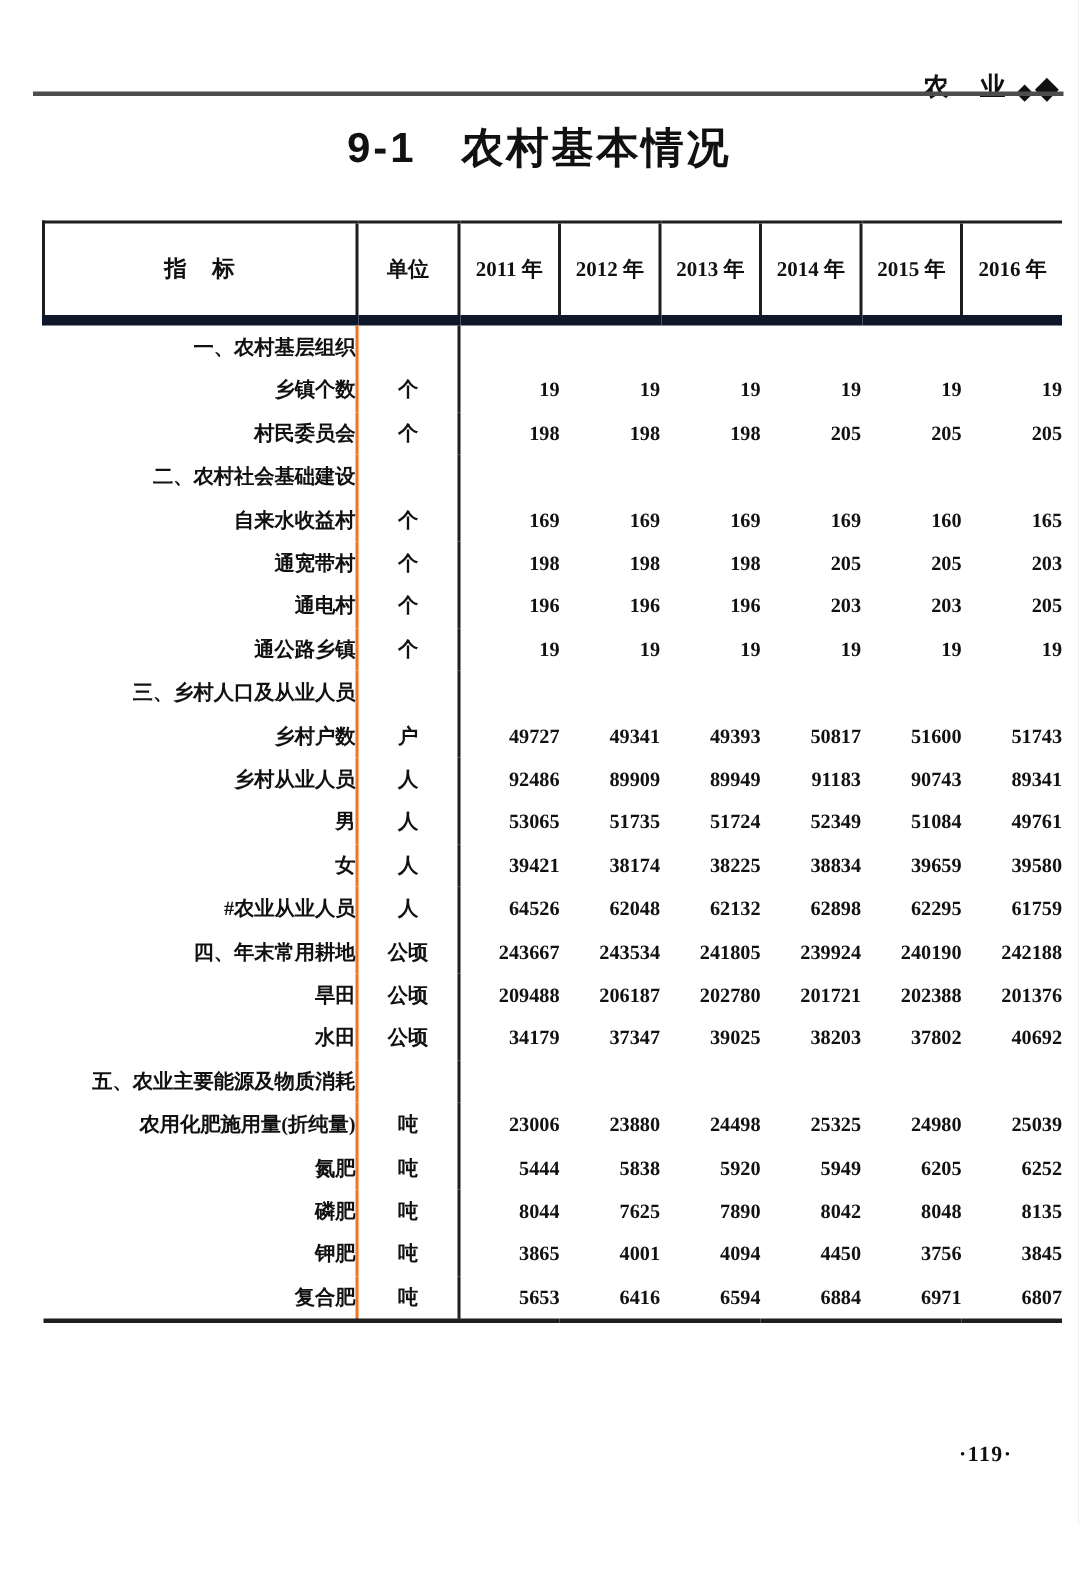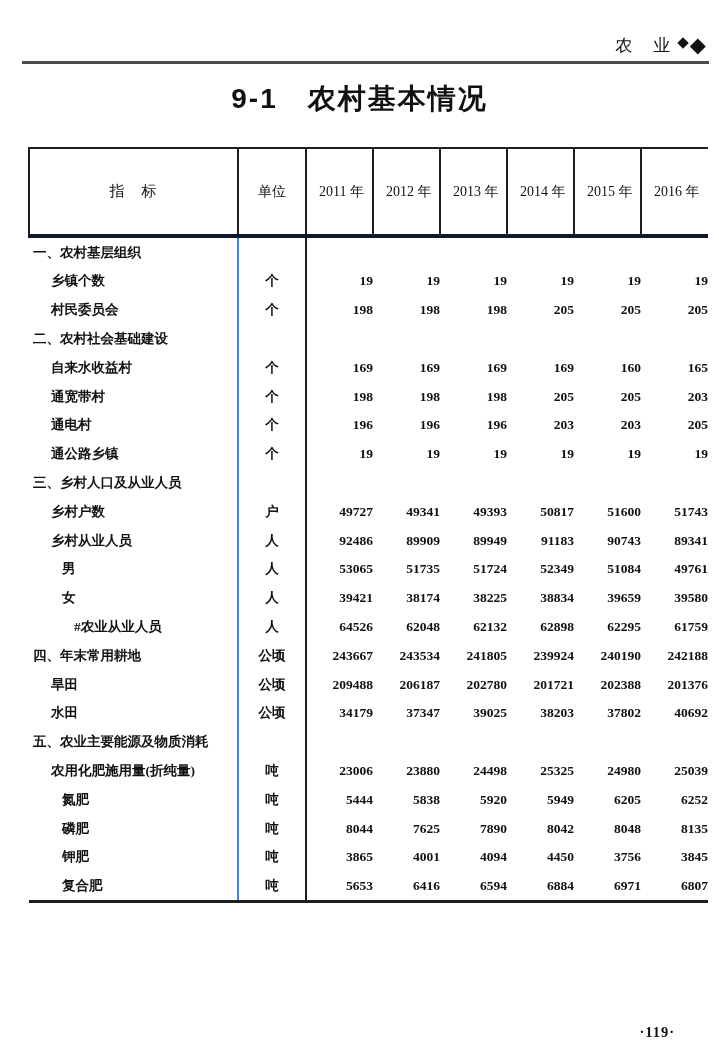--- a/index.html
+++ b/index.html
@@ -12,29 +12,29 @@
     width: 719px;
     height: 1058px;
     background: #ffffff;
     overflow: hidden;
     font-family: "Liberation Serif", "DejaVu Serif", serif;
     color: #111111;
   }
   
   .top-header {
     position: absolute;
-    top: 34px;
+    top: 46px;
     right: 13px;
     font-family: "Liberation Sans", "DejaVu Sans", sans-serif;
-    font-weight: normal;
+    font-weight: bold;
     font-size: 17px;
     letter-spacing: 2px;
     white-space: pre;
     display: flex;
-    align-items: flex-start;
+    align-items: flex-end;
   }
   .diamond { letter-spacing: 0; line-height: 1; }
   .diamond.small { font-size: 15px; margin-left: 5px; }
   .diamond.large { font-size: 21px; margin-left: 1px; }
   .rule {
     position: absolute;
     top: 61px;
     left: 22px;
     right: 10px;
     height: 3px;
@@ -59,58 +59,58 @@
     top: 147px;
     left: 28px;
     width: 679px;
     border-collapse: collapse;
     table-layout: fixed;
     border-bottom: 3px solid #1e1e1e;
   }
   table.stats thead th {
     height: 61px;
     border-top: 2px solid #1e1e1e;
-    border-bottom: 4px solid #0f172a;
+    border-bottom: 7px solid #0f172a;
     border-left: 2px solid #1e1e1e;
     font-size: 14px;
-    font-weight: normal;
+    font-weight: bold;
     text-align: center;
     white-space: pre;
-    padding: 12px;
+    padding: 0;
   }
   table.stats thead th.h-ind { font-size: 15px; letter-spacing: 1px; }
   table.stats tbody td {
     height: 28.8px;
     padding: 0;
     font-size: 13.5px;
     font-weight: bold;
     line-height: 1;
     white-space: nowrap;
     overflow: hidden;
   }
   td.c-label {
-    text-align: left;
-    border-right: 2px solid #3b82f6;
+    text-align: right;
+    border-right: 2px solid #f97316;
     font-size: 14px;
   }
   td.c-label.ind0 { padding-left: 4px; }
   td.c-label.ind1 { padding-left: 22px; }
   td.c-label.ind2 { padding-left: 33px; }
   td.c-label.ind3 { padding-left: 45px; }
   td.c-unit {
     text-align: center;
     border-right: 2px solid #1e1e1e;
   }
   td.c-val {
     text-align: right;
     padding-right: 10px;
   }
   .page-number {
     position: absolute;
-    top: 1024px;
+    top: 962px;
     right: 44px;
     font-size: 14.5px;
     font-weight: bold;
     letter-spacing: 1px;
   }
 </style>
 </head>
 <body>
 
 <div class="page">

